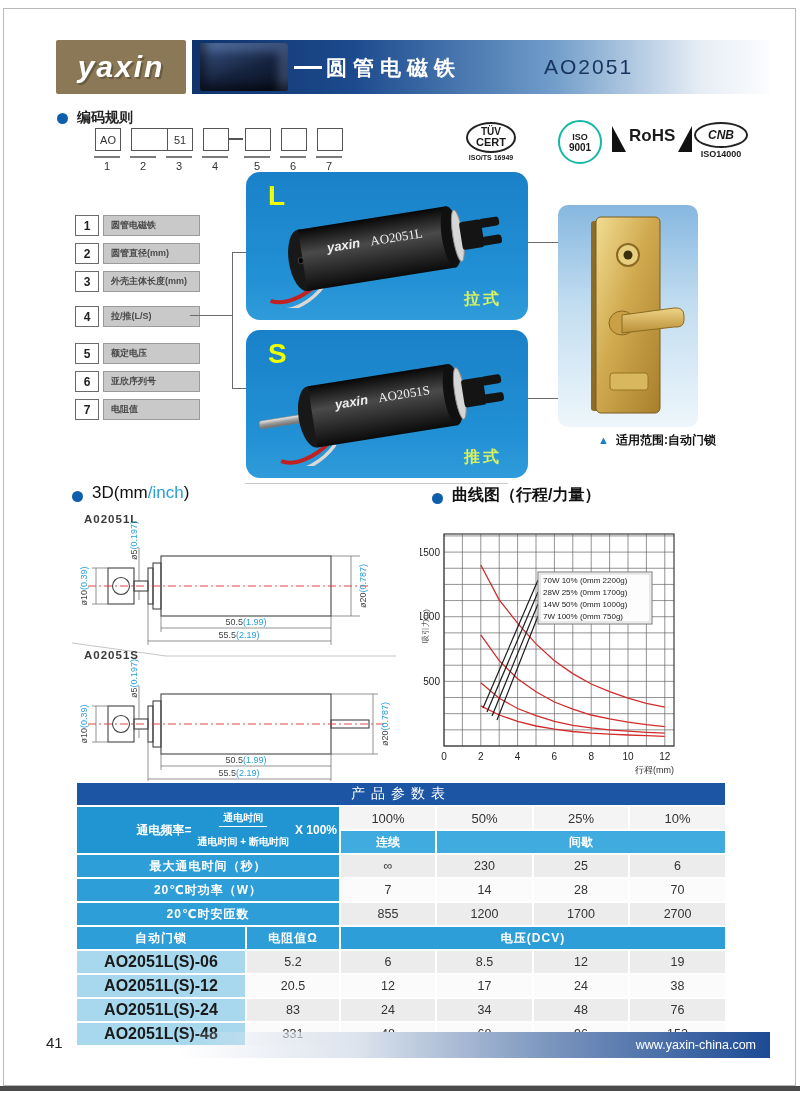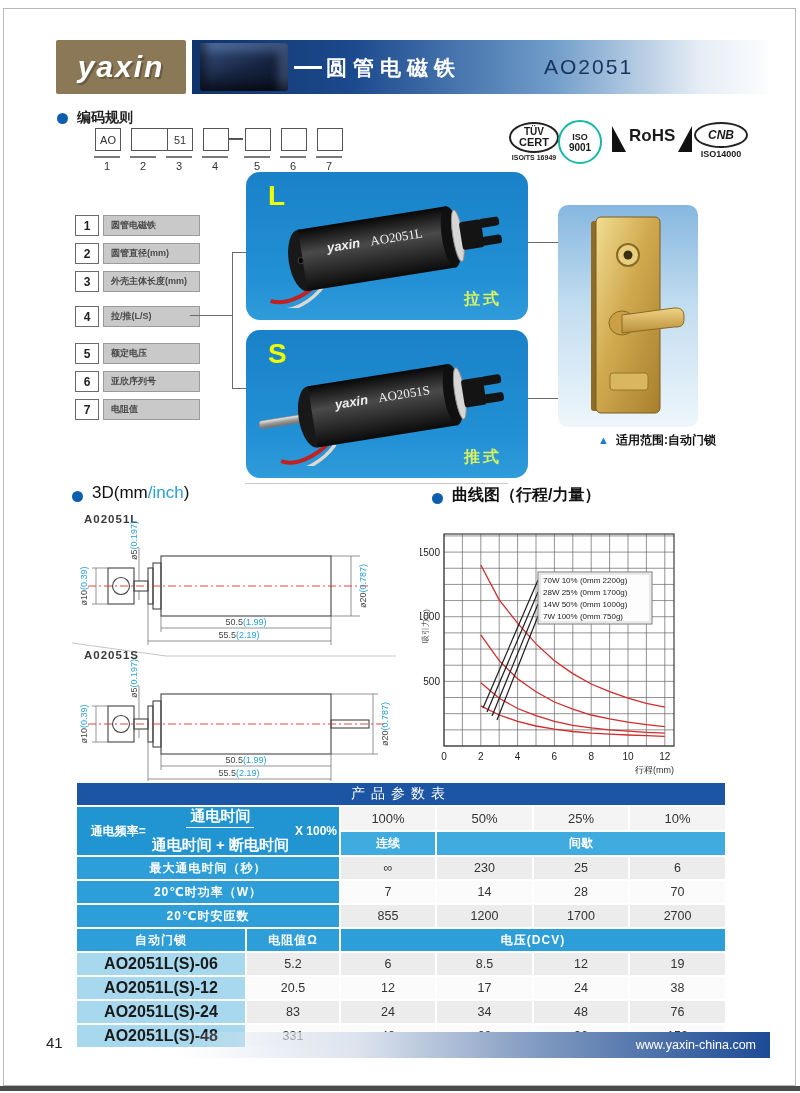--- a/index.html
+++ b/index.html
@@ -75,21 +75,21 @@
              table-layout:fixed;font-size:12.5px;}
   table.spec td{border:2px solid #fff;text-align:center;vertical-align:middle;height:22px;padding:0 2px;}
   td.tbl-title{background:#1c55a3;color:#fff;font-size:14px;letter-spacing:6px;height:23px;}
   td.formula-cell{background:#2095d2;color:#fff;font-size:12px;font-weight:bold;}
   td.duty-head{background:#f4f4f4;color:#333;font-size:13px;}
   td.mode-cell{background:#3fabdf;color:#fff;font-weight:bold;font-size:12px;}
   td.label-cell{background:#2e9ed8;color:#fff;font-weight:bold;font-size:12px;letter-spacing:1px;}
   td.val-a{background:#ececec;color:#333;}
   td.val-b{background:#fbfbfb;color:#333;}
   td.model-cell{background:#a7d8ed;color:#1a1a1a;font-weight:bold;font-size:16px;}
-  .frac{display:inline-flex;flex-direction:column;align-items:center;font-size:15px;margin:0 6px;vertical-align:middle;}
+  .frac{display:inline-flex;flex-direction:column;align-items:center;font-size:10px;margin:0 6px;vertical-align:middle;}
   .frac .num{padding:0 4px 1px;border-bottom:1.5px solid #fff;}
   .frac .den{padding-top:8px;}
   .formula-flex{display:flex;align-items:center;justify-content:flex-end;}
 
   
   .footer-page{left:46px;top:1034px;font-size:15px;color:#222;}
   .footer-bar{left:178px;top:1032px;width:592px;height:26px;
               background:linear-gradient(90deg,rgba(255,255,255,0) 0%,#dde4ee 30%,#7d97bf 62%,#1c4a94 100%);
               color:#fff;font-size:12.5px;text-align:right;line-height:26px;padding-right:14px;box-sizing:border-box;}
 </style>
@@ -131,21 +131,21 @@
 
   <div class="code-num" style="left:94px;top:160px;">1</div>
   <div class="code-num" style="left:130px;top:160px;">2</div>
   <div class="code-num" style="left:166px;top:160px;">3</div>
   <div class="code-num" style="left:202px;top:160px;">4</div>
   <div class="code-num" style="left:244px;top:160px;">5</div>
   <div class="code-num" style="left:280px;top:160px;">6</div>
   <div class="code-num" style="left:316px;top:160px;">7</div>
 </div>
 
-<div class="cert" style="left:499px;top:122px;width:70px;">
+<div class="cert" style="left:456px;top:122px;width:70px;">
   <span class="cert-oval">
     <span style="font-size:10px;font-weight:bold;display:block;line-height:10px;">TÜV</span>
     <span style="font-size:11px;font-weight:bold;display:block;line-height:11px;">CERT</span>
   </span>
   <small>ISO/TS 16949</small>
 </div>
 <div class="cert" style="left:556px;top:120px;width:48px;">
   <span class="cert-circ">
     <span style="font-size:9px;font-weight:bold;line-height:10px;">ISO</span>
     <span style="font-size:10px;font-weight:bold;line-height:11px;">9001</span>

